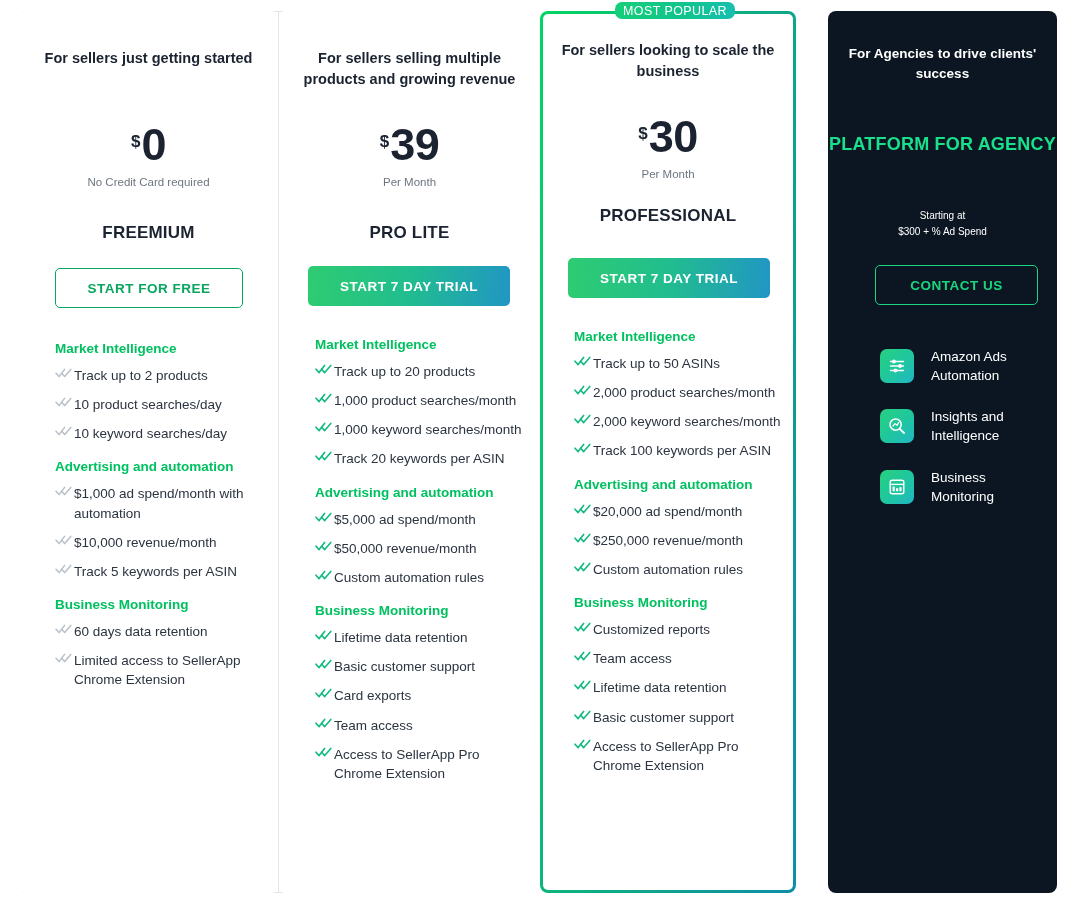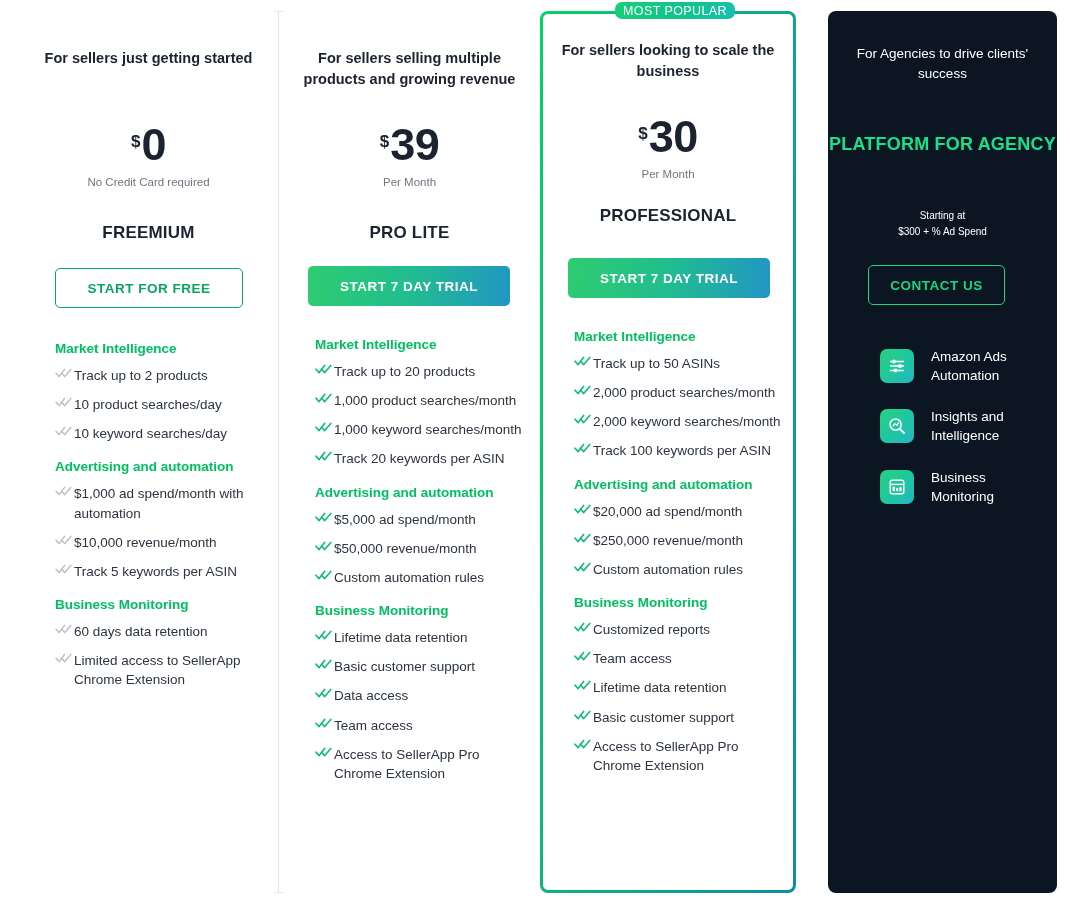--- a/index.html
+++ b/index.html
@@ -199,21 +199,21 @@
     line-height: 1.42;
   }
 
   
   .agency-tagline {
     position: absolute;
     top: 33px; left: 0; right: 0;
     text-align: center;
     padding: 0 18px;
     font-size: 13.5px;
-    font-weight: normal;
+    font-weight: bold;
     color: #ffffff;
     line-height: 1.5;
   }
   .agency-platform {
     position: absolute;
     top: 123px; left: 0; right: 0;
     text-align: center;
     font-size: 18px;
     font-weight: bold;
     color: #19e08a;
@@ -464,21 +464,21 @@
         </span>
         <span class="feat-text">Basic customer support</span>
       </div>
       <div class="feat">
         <span class="check">
           <svg width="17" height="10" viewBox="0 0 17 10">
               <path d="M1 5.2 L4.1 8.6 L9.6 1.4" stroke="#12b981" stroke-width="1.6" fill="none" stroke-linecap="round" stroke-linejoin="round"></path>
               <path d="M6.6 5.2 L9.7 8.6 L15.8 1.4" stroke="#12b981" stroke-width="1.6" fill="none" stroke-linecap="round" stroke-linejoin="round"></path>
             </svg>
         </span>
-        <span class="feat-text">Data access</span>
+        <span class="feat-text">Card exports</span>
       </div>
       <div class="feat">
         <span class="check">
           <svg width="17" height="10" viewBox="0 0 17 10">
               <path d="M1 5.2 L4.1 8.6 L9.6 1.4" stroke="#12b981" stroke-width="1.6" fill="none" stroke-linecap="round" stroke-linejoin="round"></path>
               <path d="M6.6 5.2 L9.7 8.6 L15.8 1.4" stroke="#12b981" stroke-width="1.6" fill="none" stroke-linecap="round" stroke-linejoin="round"></path>
             </svg>
         </span>
         <span class="feat-text">Team access</span>
       </div>
@@ -631,21 +631,21 @@
   <div class="card card-agency">
     <div class="agency-tagline">For Agencies to drive clients' success</div>
 
     <div class="agency-platform">PLATFORM FOR AGENCY</div>
 
     <div class="agency-start">
       <div>Starting at</div>
       <div>$300 + % Ad Spend</div>
     </div>
 
-    <div class="cta cta-dark-outline" style="top:254px; left:40px; width:137px;">CONTACT US</div>
+    <div class="cta cta-dark-outline" style="top:254px; left:47px; width:163px;">CONTACT US</div>
 
     <div class="agency-feats">
       <div class="agency-feat">
         <span class="icon-tile">
           <svg width="20" height="20" viewBox="0 0 20 20">
             <g stroke="#ffffff" stroke-width="1.4" stroke-linecap="round" fill="none">
               <line x1="3.5" y1="5.5" x2="16.5" y2="5.5"></line>
               <line x1="3.5" y1="10" x2="16.5" y2="10"></line>
               <line x1="3.5" y1="14.5" x2="16.5" y2="14.5"></line>
             </g>

